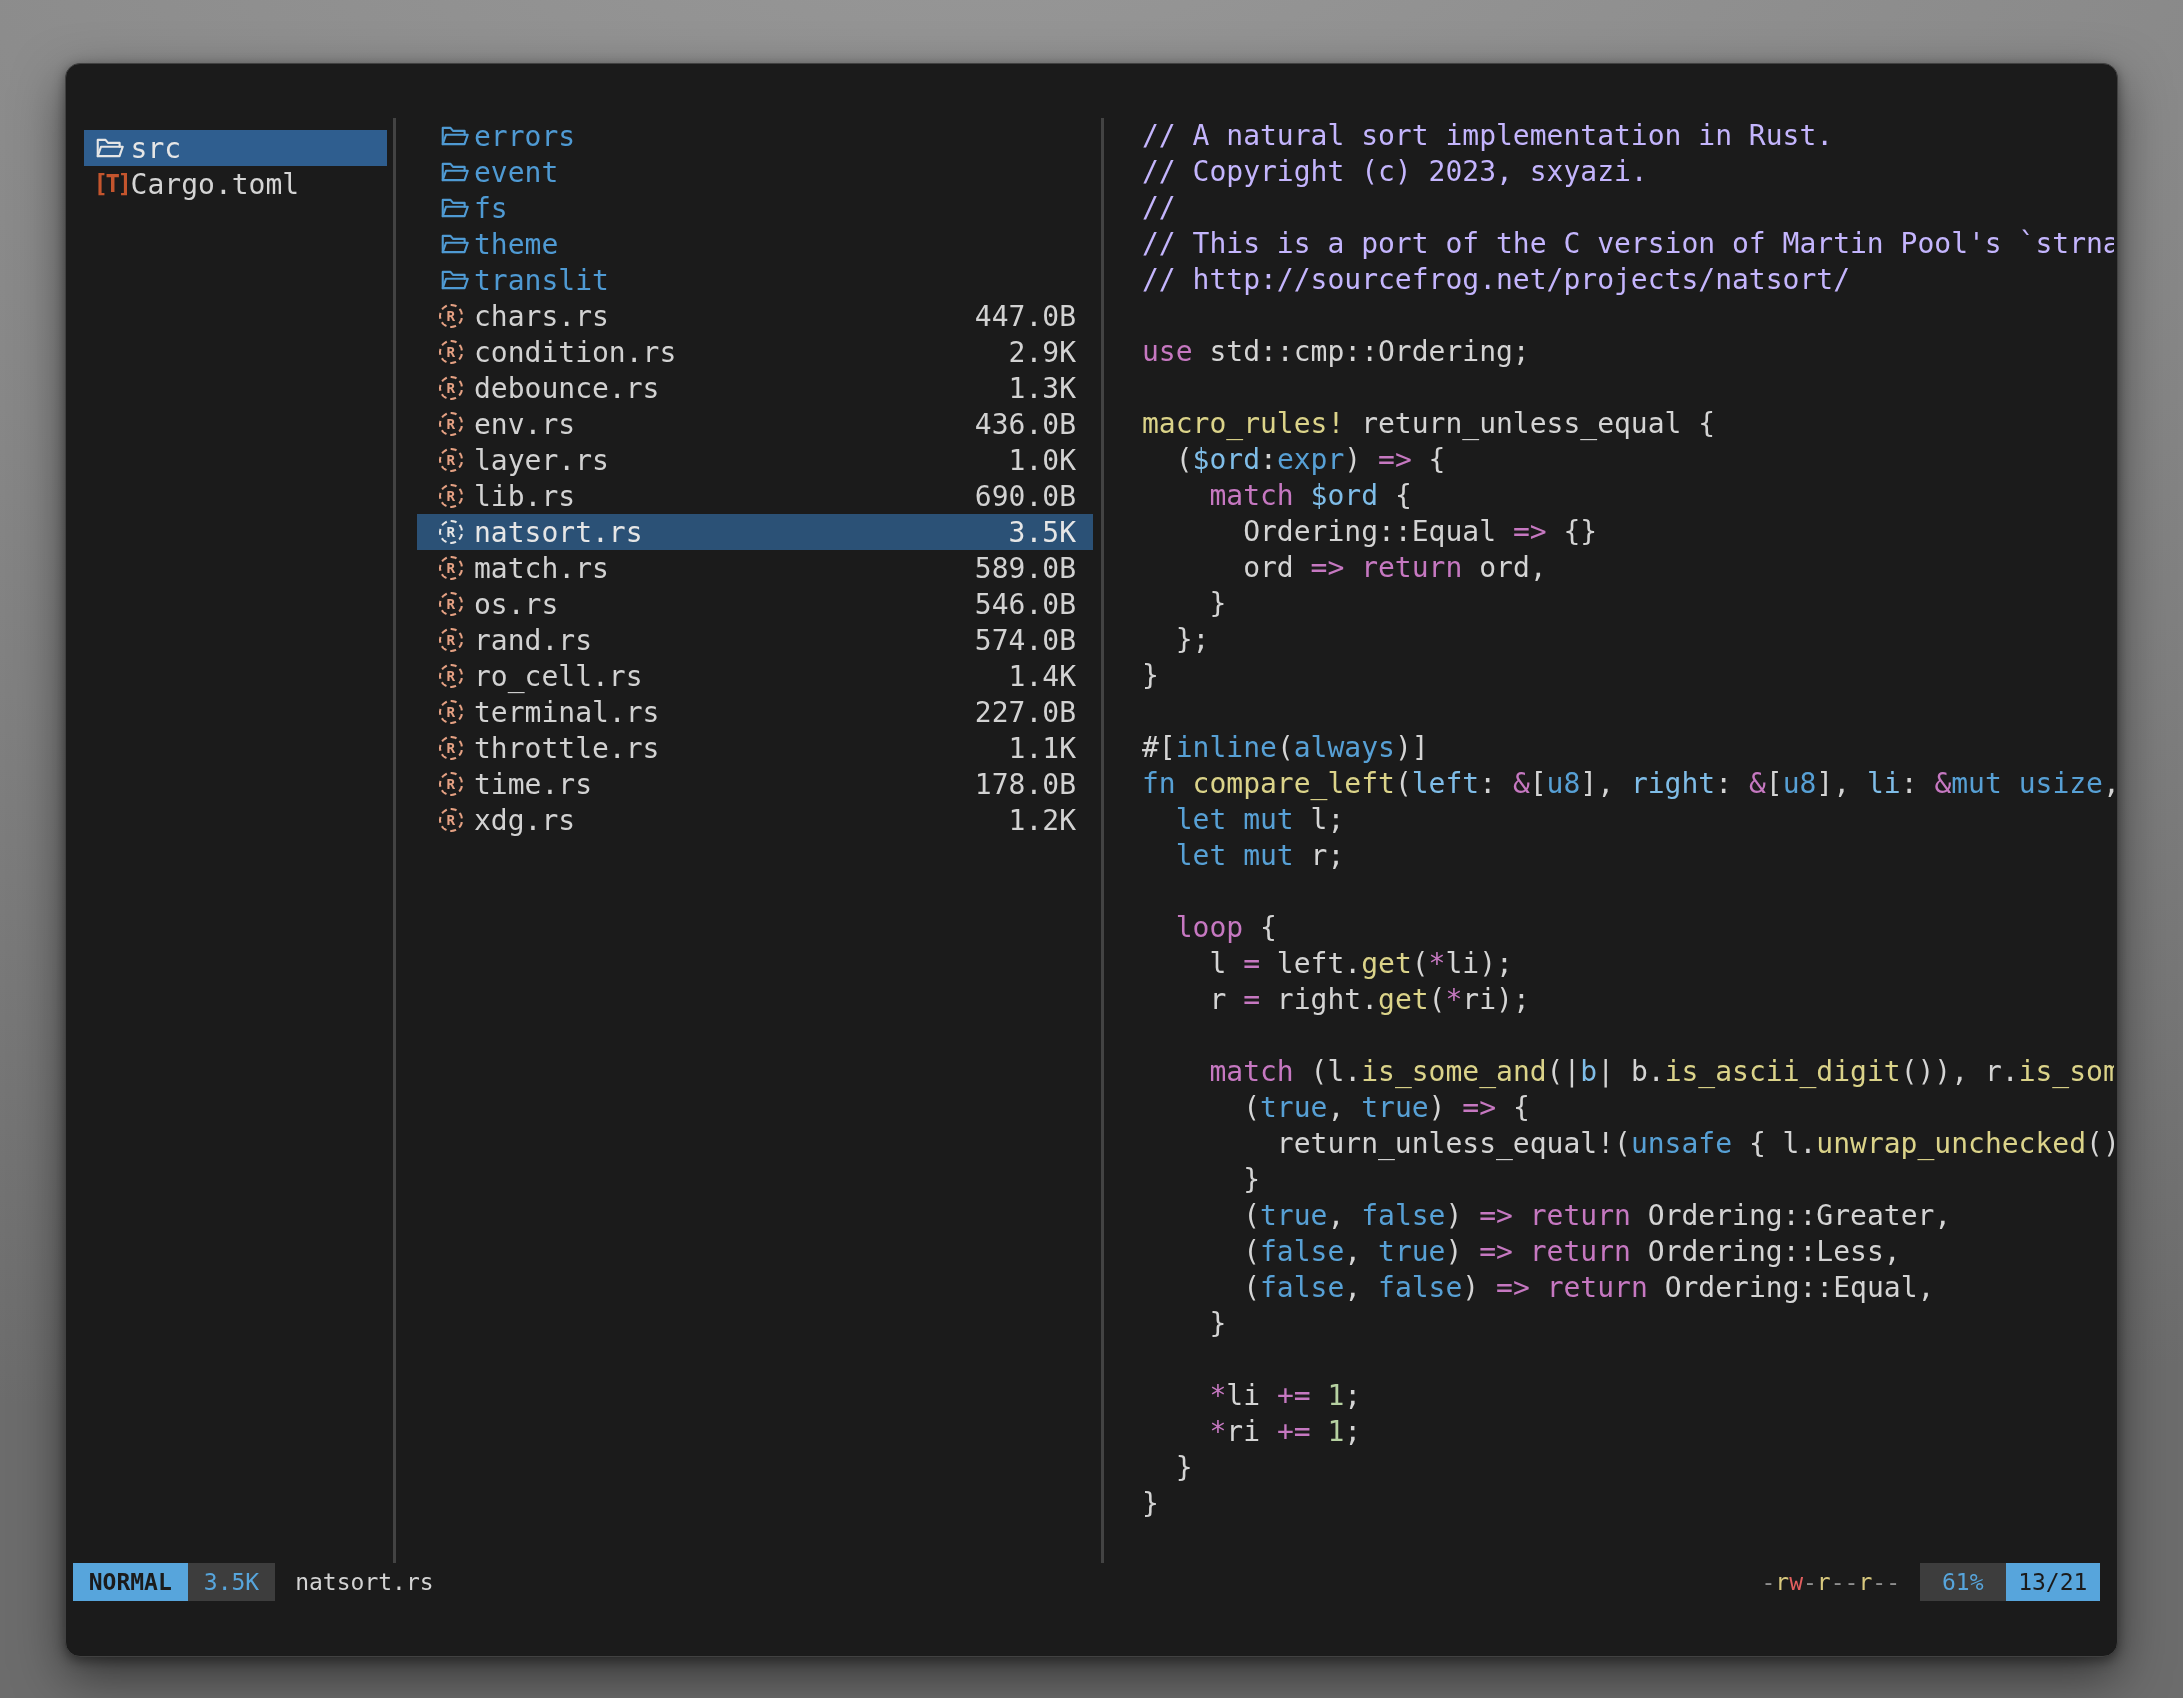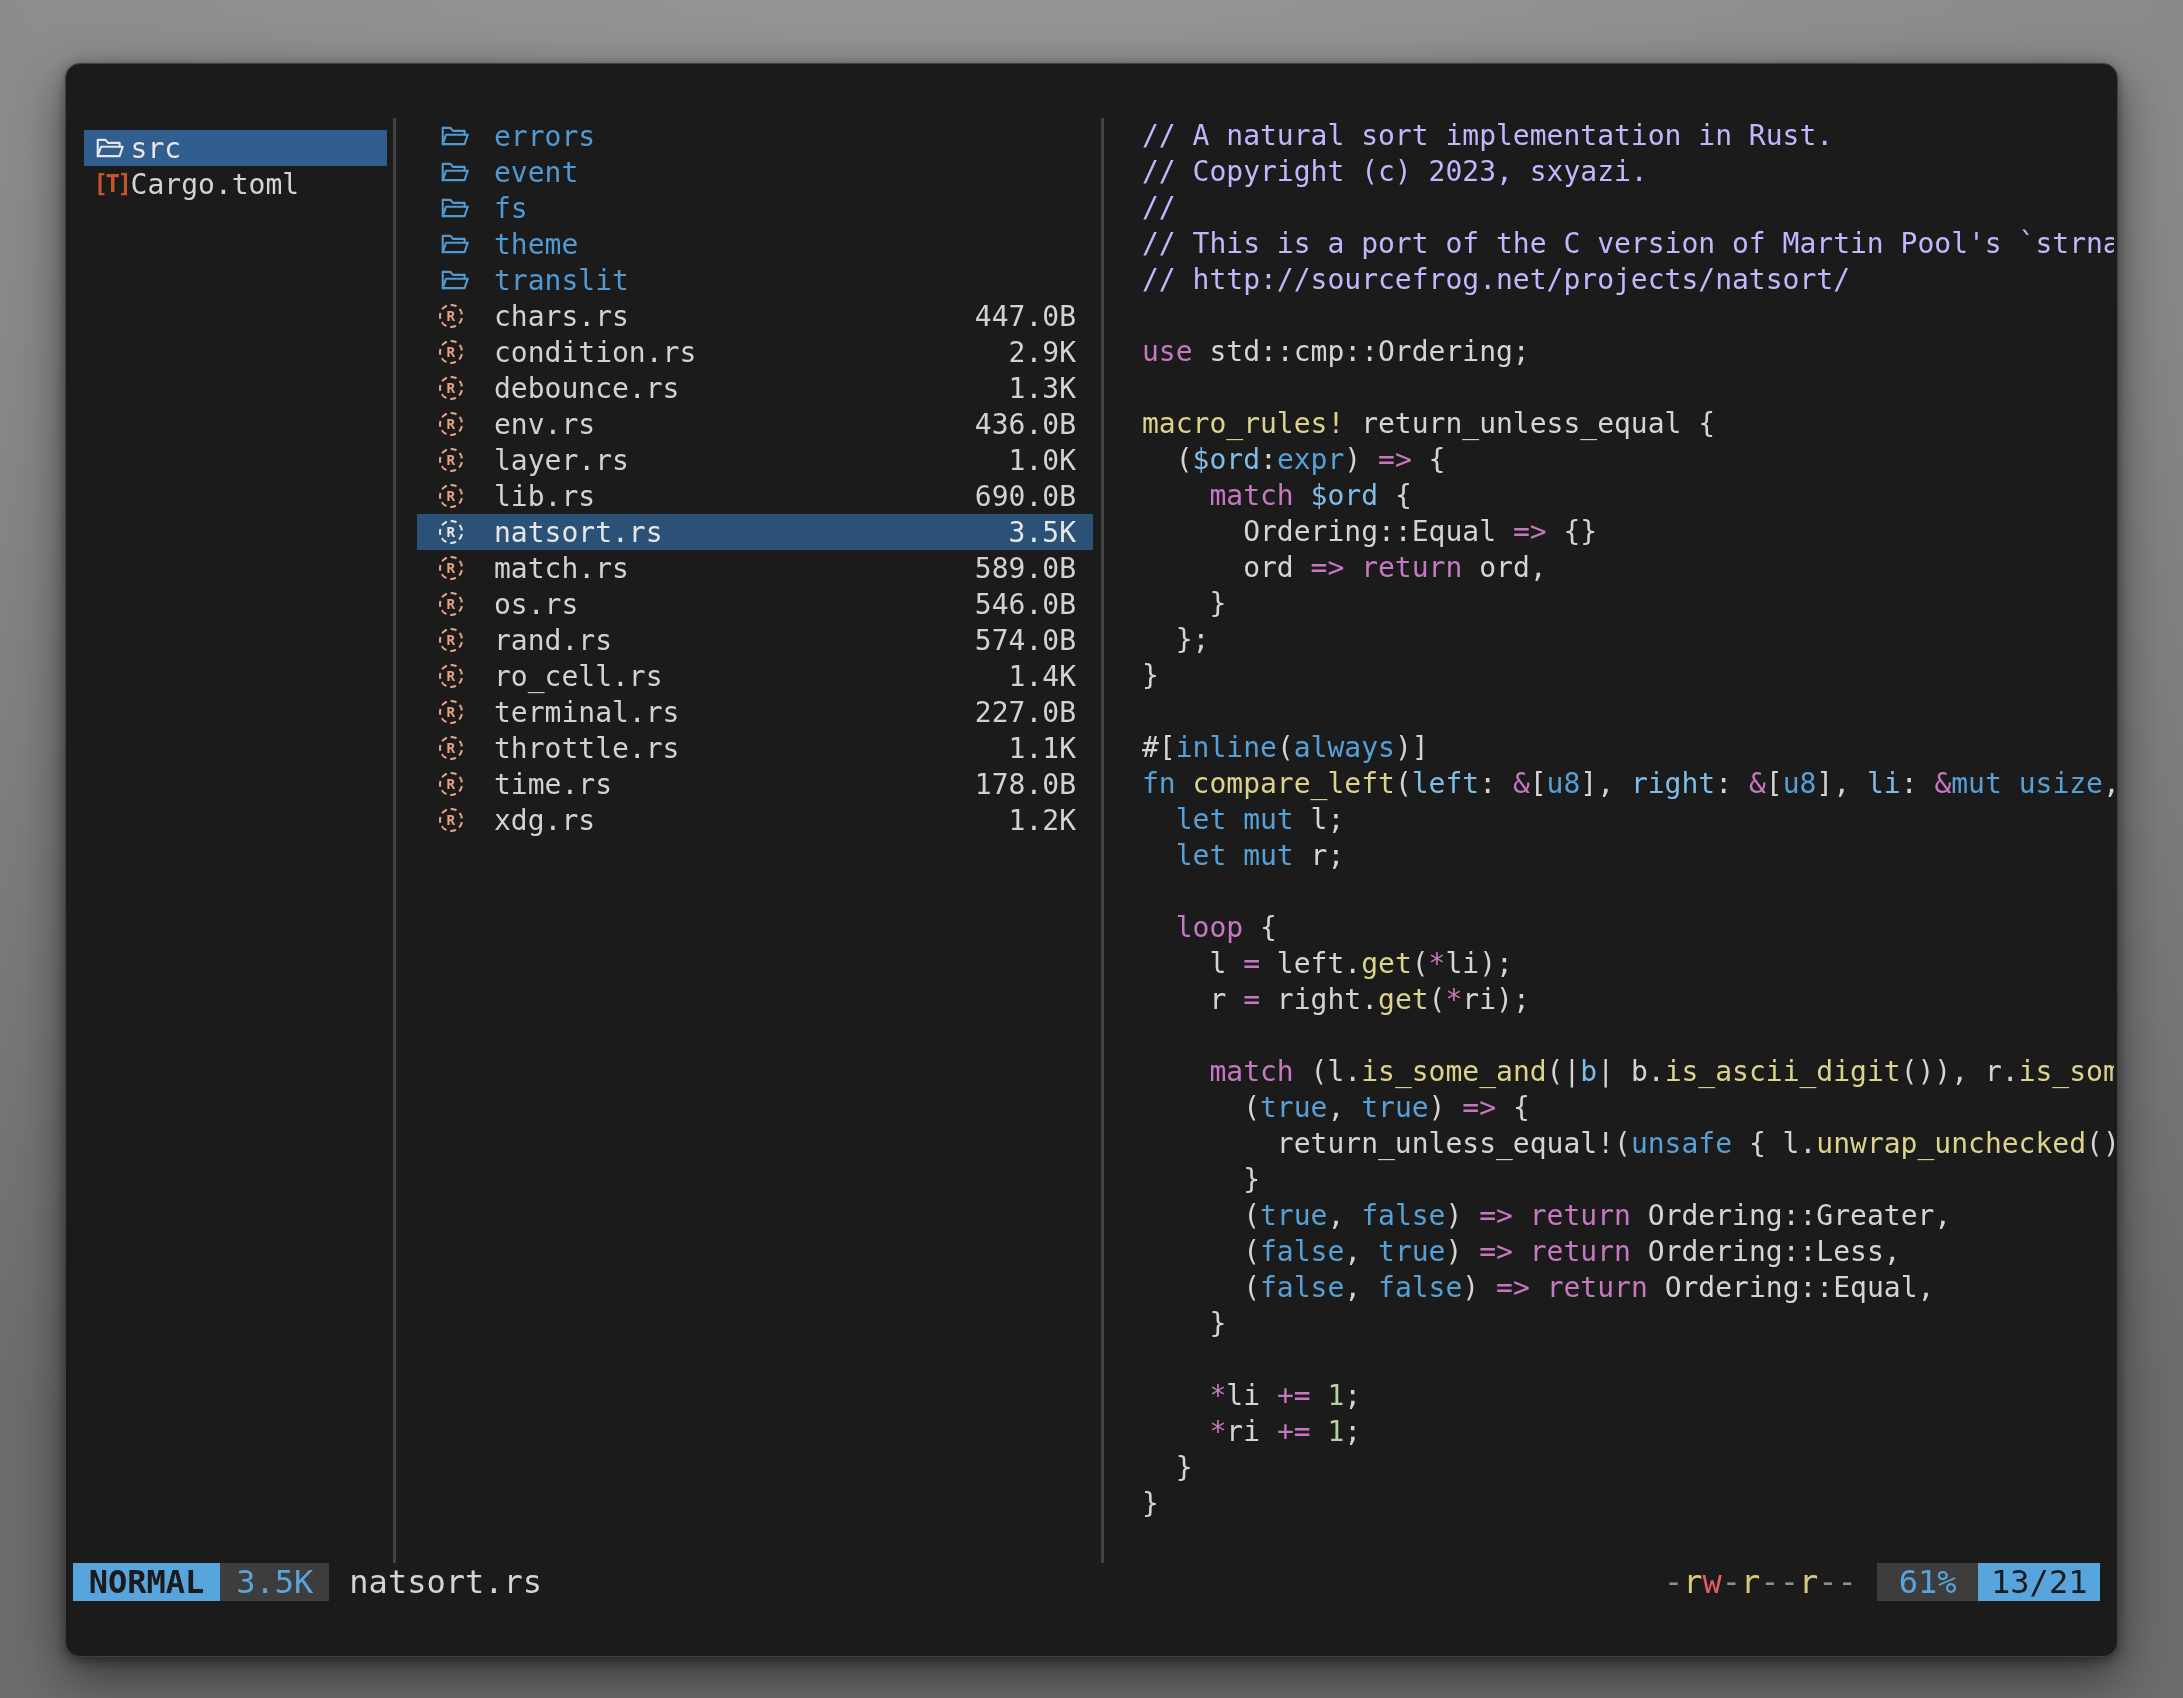--- a/index.html
+++ b/index.html
@@ -16,21 +16,21 @@
   .pane{position:absolute;top:54px;font-size:28px;color:#d4d4d4;}
   .parent-pane{left:17.6px;width:303px;margin-top:12px;}
   .current-pane{left:351px;width:676px;}
   .preview-pane{left:1076px;right:3.4px;height:1426px;overflow:hidden;}
   .pane-divider{position:absolute;top:54px;bottom:93px;width:2.5px;background:#434343;}
   .div1{left:327px;} .div2{left:1035px;}
 
   
   .frow{height:36px;display:flex;align-items:center;box-sizing:border-box;}
   .parent-pane .frow{padding:0 8.4px 0 10px;}
-  .current-pane .frow{padding:0 17px 0 22px;gap:20px;}
+  .current-pane .frow{padding:0 17px 0 22px;}
   .parent-pane .frow.selected{background:#2f5e8f;}
   .current-pane .frow.selected{background:#2b5176;}
   .frow.selected, .frow.selected .row-label, .frow.selected .row-size, .frow.selected .row-icon{color:#e6e6e6 !important;}
   .row-icon{display:inline-flex;align-items:center;flex:0 0 37px;}
   .current-pane .row-icon{flex:0 0 35px;}
   .row-label{white-space:pre;}
   .row-size{margin-left:auto;white-space:pre;}
   .kind-folder .row-icon,.kind-folder .row-label{color:#4f9ad3;}
   .kind-rust .row-icon{color:#e5a183;}
   .kind-rust .row-label,.kind-rust .row-size{color:#d2d2d2;}
@@ -39,21 +39,21 @@
     display:inline-flex;align-items:center;justify-content:center;font-size:14.3px;font-weight:bold;}
   .toml-badge{color:#c4552d;font-weight:bold;font-size:24px;letter-spacing:-2.5px;}
 
   
   .code-line{height:36px;line-height:36px;white-space:pre;font-size:28px;}
   .cm{color:#c4b5fd;} .kw{color:#c678c1;} .fy{color:#dbd389;}
   .kb{color:#57a0d5;} .pm{color:#7fbde8;} .tx{color:#d4d4d4;} .nm{color:#b6d1a1;}
 
   
   .statusbar{position:absolute;left:6.7px;right:17px;top:1499px;height:38px;display:flex;align-items:stretch;
-    font-size:32px;color:#d4d4d4;}
+    font-size:23px;color:#d4d4d4;}
   .seg{display:flex;align-items:center;white-space:pre;}
   .mode{background:#57a5dc;color:#1b1b1b;font-weight:bold;padding:0 16px;}
   .sizeseg{background:#3d3d3d;color:#57a5dc;padding:0 16px;}
   .fname{display:flex;align-items:center;margin-left:20px;white-space:pre;}
   .spacer{flex:1;}
   .perms{display:flex;align-items:center;margin-right:20px;white-space:pre;}
   .pct{background:#3d3d3d;color:#57a5dc;padding:0 22px;}
   .pos{background:#57a5dc;color:#1b1b1b;font-weight:normal;padding:0 12.6px;}
 </style>
 </head>

